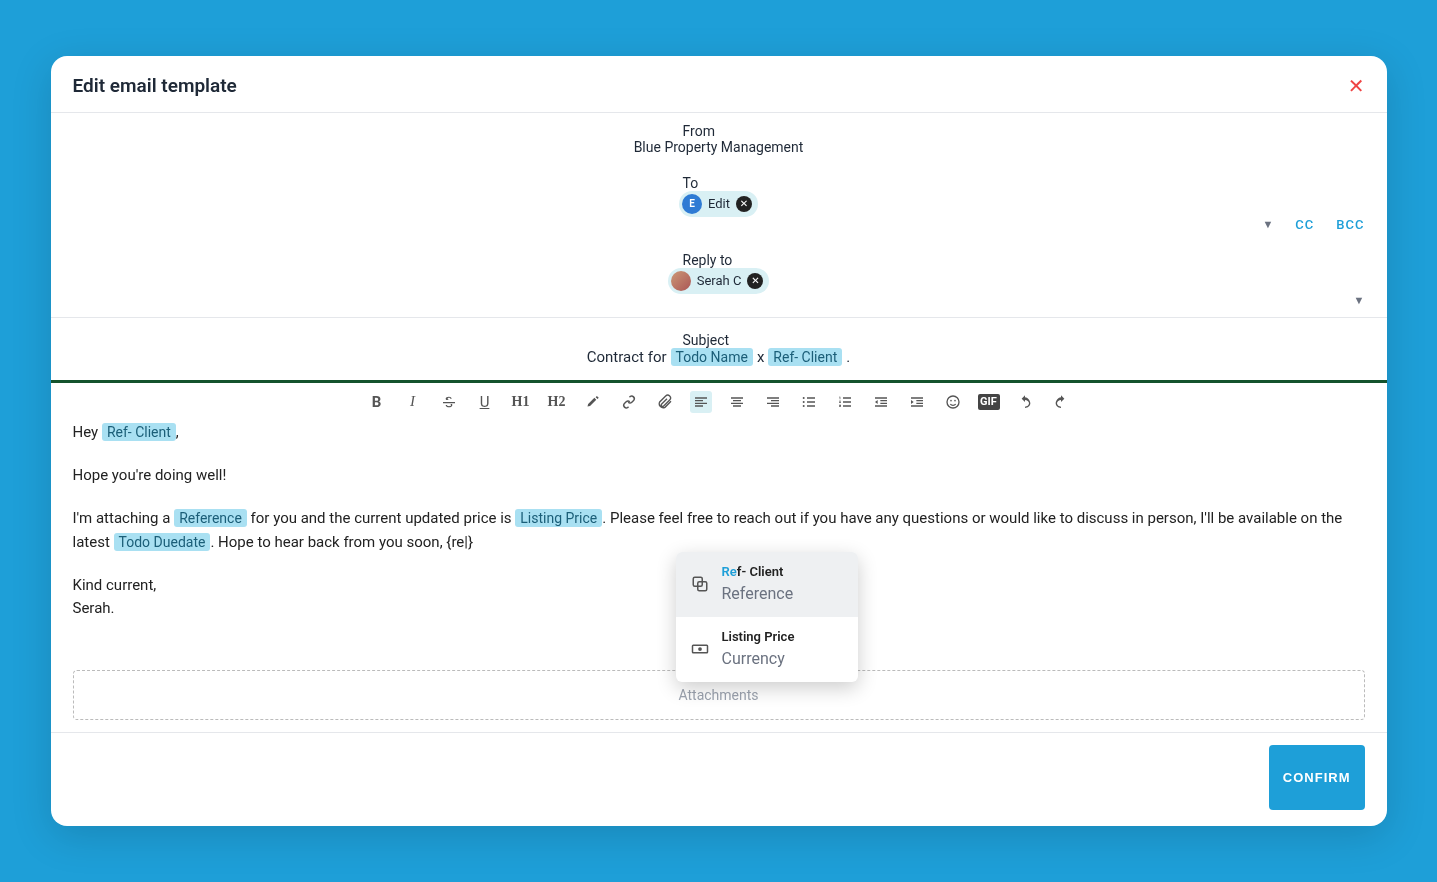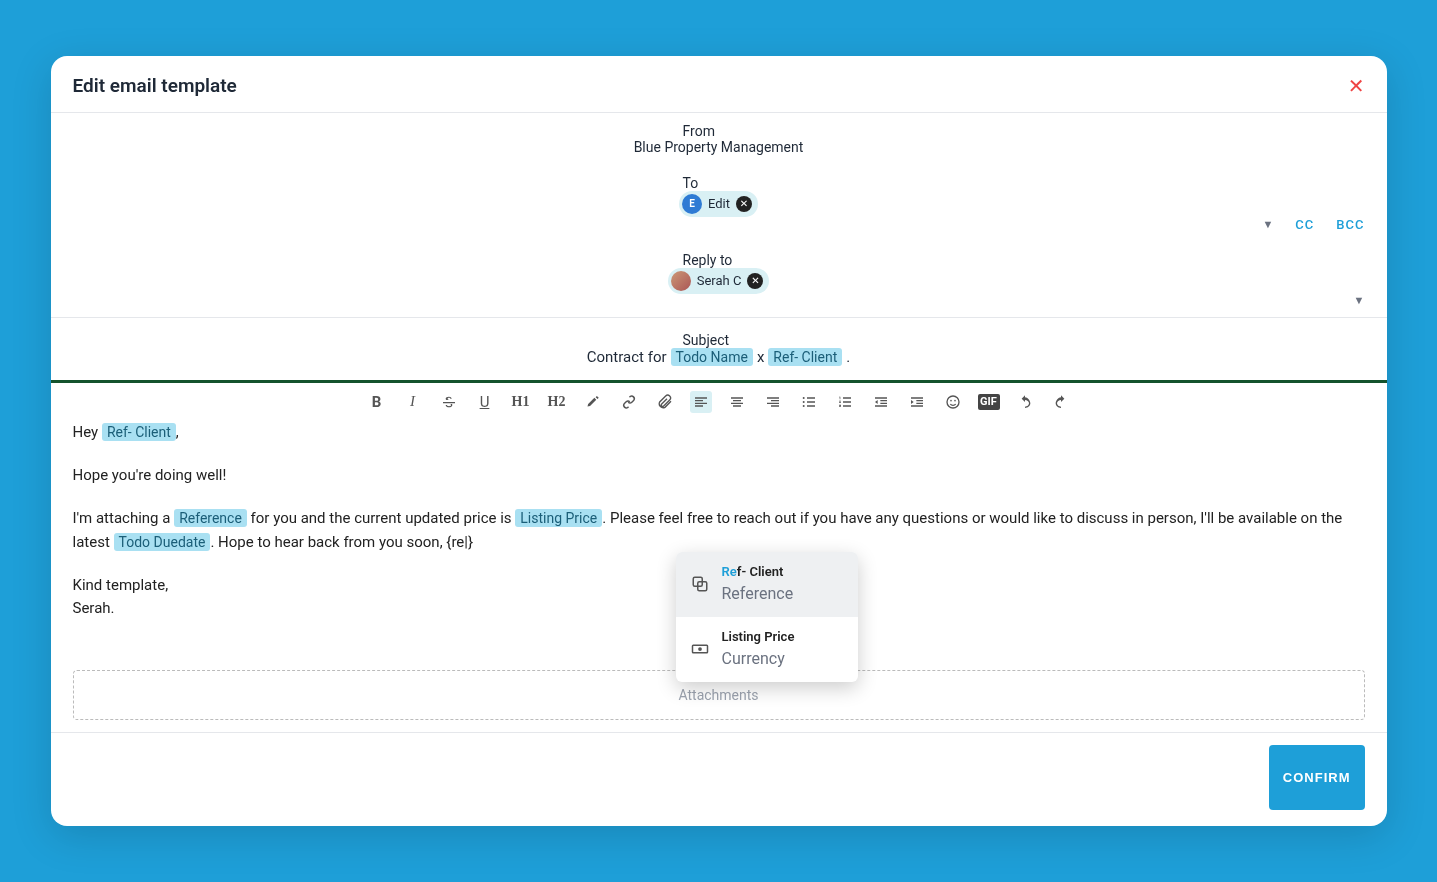--- a/index.html
+++ b/index.html
@@ -280,21 +280,21 @@
   </div>
 
   <div class="body-area">
     <p>
       <span>Hey </span><span class="token">Ref- Client</span><span>,</span>
     </p>
     <p>Hope you're doing well!</p>
     <p>
       <span>I'm attaching a </span><span class="token">Reference</span><span> for you and the current updated price is </span><span class="token">Listing Price</span><span>. Please feel free to reach out if you have any questions or would like to discuss in person, I'll be available on the latest </span><span class="token">Todo Duedate</span><span>. Hope to hear back from you soon, {re|}</span>
     </p>
-    <p class="tight">Kind template,</p>
+    <p class="tight">Kind current,</p>
     <p>Serah.</p>
 
     <div class="autocomplete">
       <div class="ac-item selected">
         <span class="ac-icon">
           <svg width="18" height="18" viewBox="0 0 24 24">
               <rect x="3" y="3" width="12" height="12" rx="2" fill="none" stroke="currentColor" stroke-width="2"></rect>
               <rect x="9" y="9" width="12" height="12" rx="2" fill="none" stroke="currentColor" stroke-width="2"></rect>
             </svg>
         </span>

